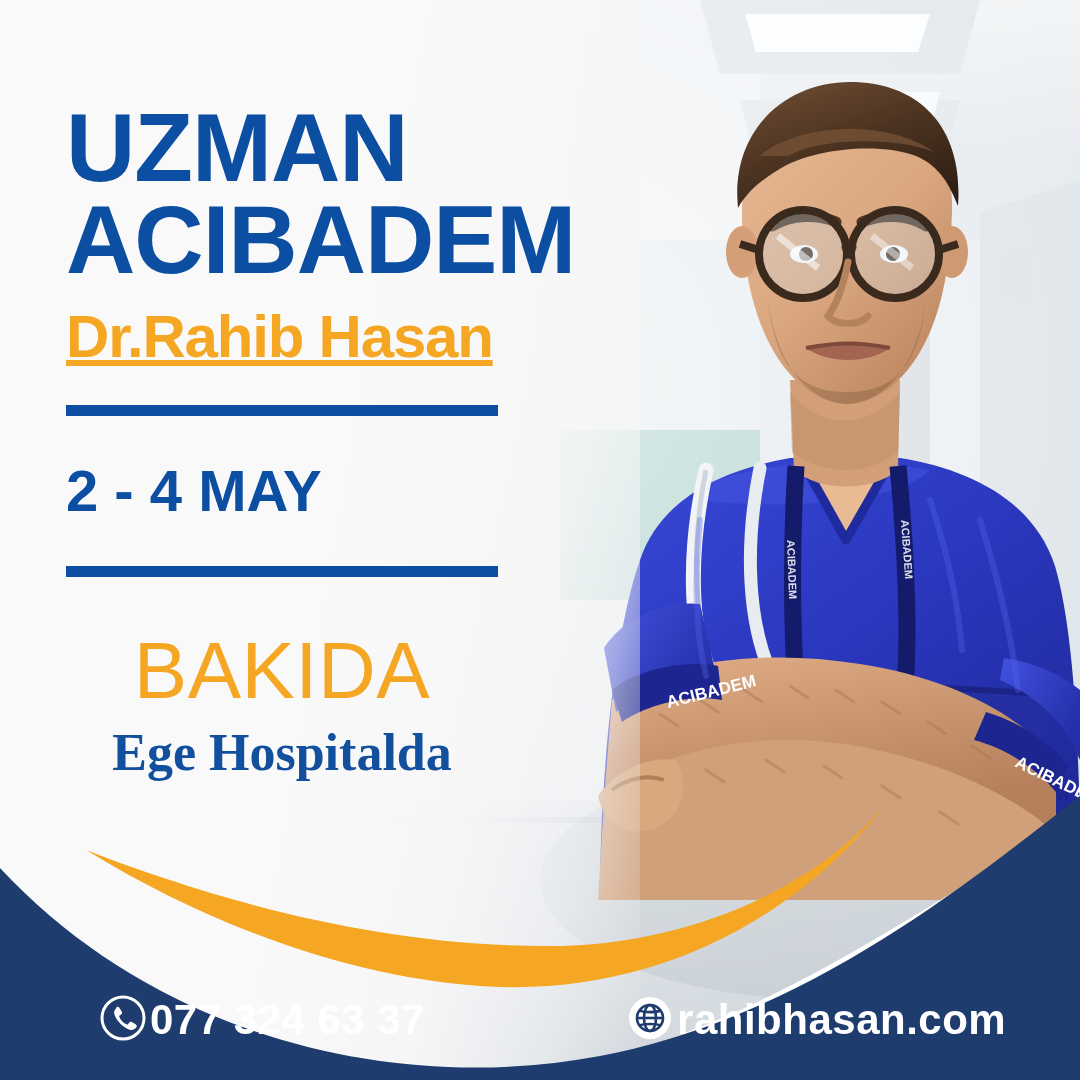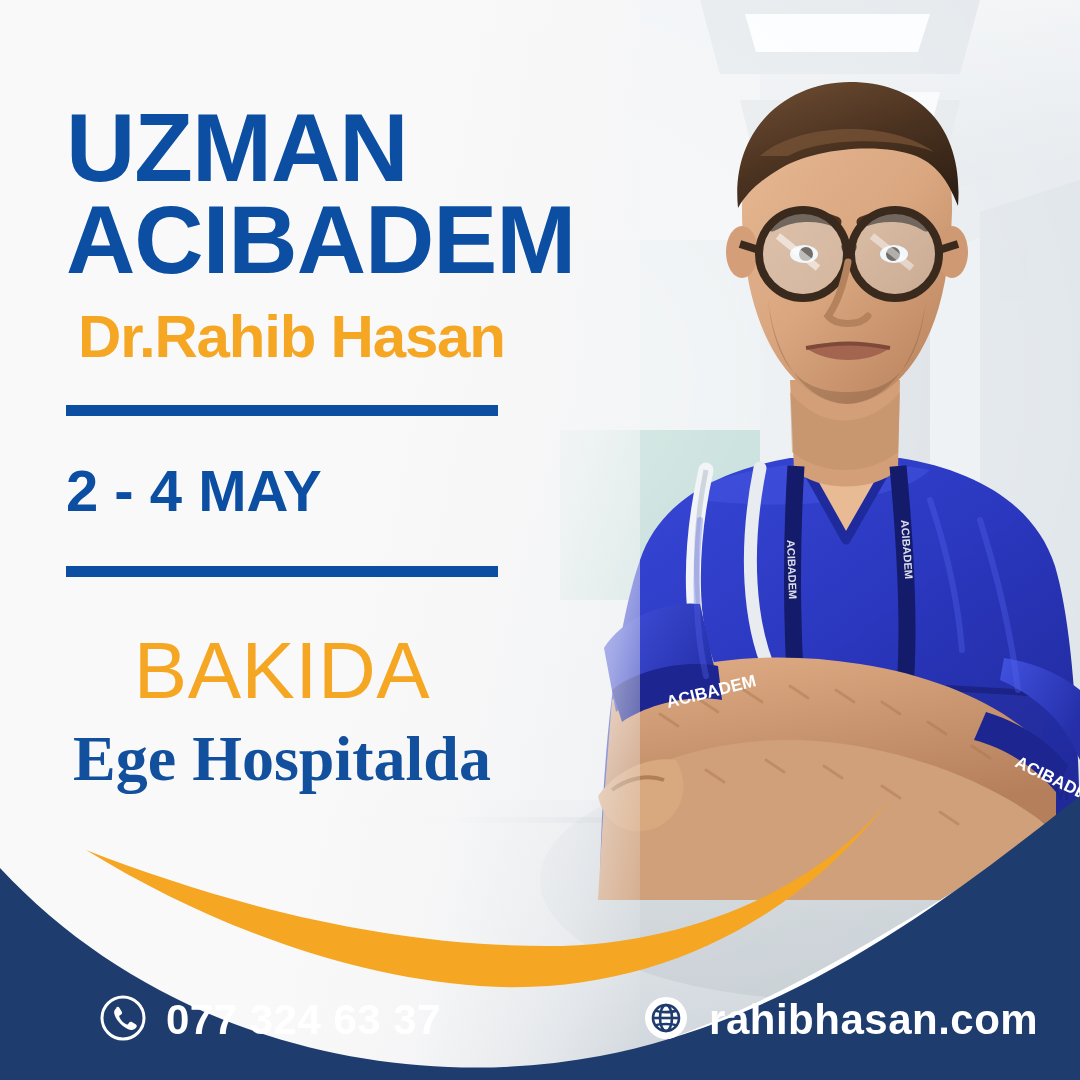--- a/index.html
+++ b/index.html
@@ -53,26 +53,27 @@
     color: #0b4ea2;
     letter-spacing: -1px;
     line-height: 0.92;
     margin: 0;
     font-stretch: condensed;
   }
   .h-uzman { font-size: 96px; }
   .h-onkoloq { font-size: 96px; margin-top: 4px; }
 
   .docname {
-    margin: 22px 0 0 12px;
+    margin: 22px 0 0 0;
     font-size: 60px;
     font-weight: 800;
     color: #f5a623;
     letter-spacing: -1.2px;
     line-height: 1;
+    text-decoration: underline;
   }
 
   .rule {
     height: 11px;
     width: 432px;
     background: #0b4ea2;
     margin: 0;
   }
   .rule-top   { margin-top: 38px; }
   .rule-bot   { margin-top: 0; }
@@ -100,21 +101,21 @@
     font-weight: 400;
     color: #f5a623;
     letter-spacing: 0.5px;
     line-height: 1;
   }
   .venue {
     margin: 16px 0 0 0;
     width: 432px;
     text-align: center;
     font-family: "Liberation Serif", serif;
-    font-size: 64px;
+    font-size: 52px;
     font-weight: 700;
     color: #12509e;
     letter-spacing: 0px;
     line-height: 1;
   }
 
   
   .waves {
     position: absolute;
     left: 0;
@@ -132,21 +133,21 @@
     left: 0; bottom: 0;
     width: 1080px;
     height: 120px;
     z-index: 10;
     display: flex;
     align-items: center;
   }
   .contact {
     display: flex;
     align-items: center;
-    gap: 18px;
+    gap: 2px;
   }
   .contact-phone { margin-left: 98px; }
   .contact-web   { margin-left: 200px; }
   .contact-text {
     color: #ffffff;
     font-size: 42px;
     font-weight: 800;
     letter-spacing: 0.5px;
     line-height: 1;
   }

